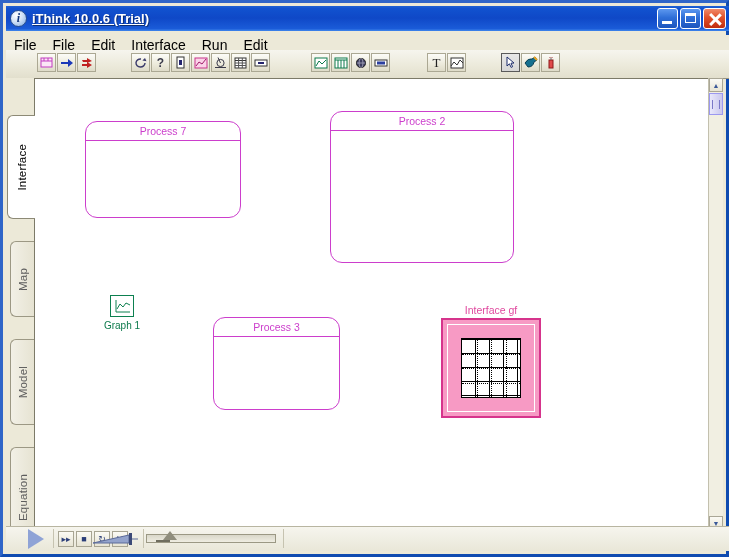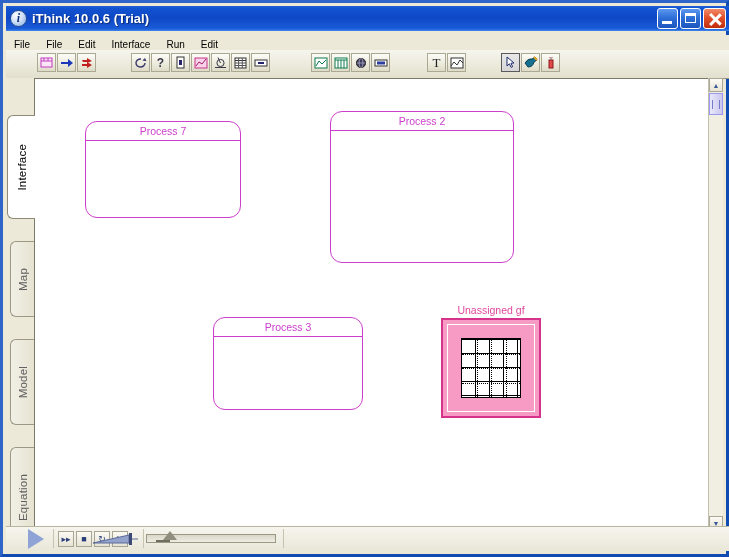--- a/index.html
+++ b/index.html
@@ -40,20 +40,21 @@
     border: 1px solid #2a4f8f;
     box-sizing: border-box;
     color: #10357c; font-size: 12px; font-weight: bold; font-style: italic;
     line-height: 15px; text-align: center;
     font-family: "Liberation Serif", serif;
   }
   .title-text {
     color: #ffffff; font-size: 13px; font-weight: bold;
     text-shadow: 1px 1px 1px rgba(0,0,0,.45);
     white-space: nowrap;
+    text-decoration: underline;
   }
   .title-btns {
     position: absolute; right: 3px; top: 2px;
     display: flex; gap: 2px;
   }
   .tbtn {
     width: 21px; height: 21px; box-sizing: border-box;
     border: 1px solid #ffffff;
     border-radius: 3px;
     position: relative;
@@ -69,21 +70,21 @@
                 background: transparent; border: 1px solid #fff; border-top-width: 3px; box-sizing: border-box; }
   .tbtn.close i { left: 10px; top: 3px; width: 2.5px; height: 15px; transform-origin: center; }
   .tbtn.close i.a { transform: rotate(45deg); }
   .tbtn.close i.b { transform: rotate(-45deg); }
 
   
   .menubar {
     position: absolute; left: 3px; top: 32px; width: 723px; height: 19px;
     background: #ece9d8;
     display: flex; align-items: center;
-    font-size: 10px; color: #000;
+    font-size: 14px; color: #000;
   }
   .menu-item { padding: 2px 8px; white-space: nowrap; cursor: default; }
 
   
   .toolbar {
     position: absolute; left: 3px; top: 47px; width: 723px; height: 28px;
     background: linear-gradient(180deg,#f6f5ee 0%,#eceadb 55%,#e2dfcd 100%);
     border-bottom: 1px solid #9a9582;
   }
   .tgroup { position: absolute; top: 3px; display: flex; gap: 1px; }
@@ -489,27 +490,37 @@
       <div class="canvas">
 
         <div class="proc" style="left:50px;top:42px;width:156px;height:97px">
           <div class="phead">Process 7</div>
         </div>
 
         <div class="proc" style="left:295px;top:32px;width:184px;height:152px">
           <div class="phead">Process 2</div>
         </div>
 
-        <div class="proc" style="left:178px;top:238px;width:150px;height:93px">
+        <div class="proc" style="left:178px;top:238px;width:127px;height:93px">
           <div class="phead">Process 3</div>
         </div>
 
+        <div class="graph-node" style="left:61px;top:216px;width:52px">
+          <div class="gbox">
+            <svg width="17" height="15" viewBox="0 0 17 15">
+              <line x1="2" y1="1" x2="2" y2="13" stroke="#0d8050"></line>
+              <line x1="2" y1="13" x2="16" y2="13" stroke="#0d8050"></line>
+              <polyline points="3,10 6,5 9,8 12,4 16,6" fill="none" stroke="#0d8050"></polyline>
+            </svg>
+          </div>
+          <div class="glabel">Graph 1</div>
+        </div>
 
         <div class="gf-node" style="left:406px;top:225px">
-          <div class="gf-title">Unassigned gf</div>
+          <div class="gf-title">Interface gf</div>
           <div class="gf-panel">
             <div class="gf-inner">
               <div class="gf-grid">
                 <div class="gl gv" style="left:25%"></div>
                 <div class="gl gv" style="left:50%"></div>
                 <div class="gl gv" style="left:75%"></div>
                 <div class="gl gh" style="top:25%"></div>
                 <div class="gl gh" style="top:50%"></div>
                 <div class="gl gh" style="top:75%"></div>
               </div>

